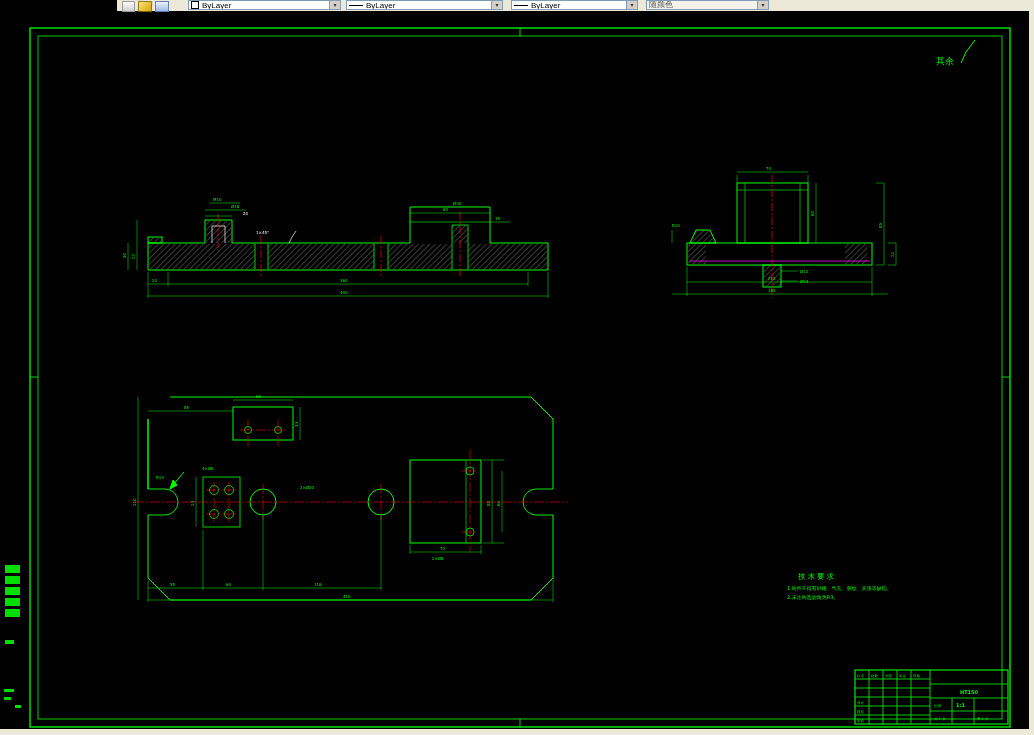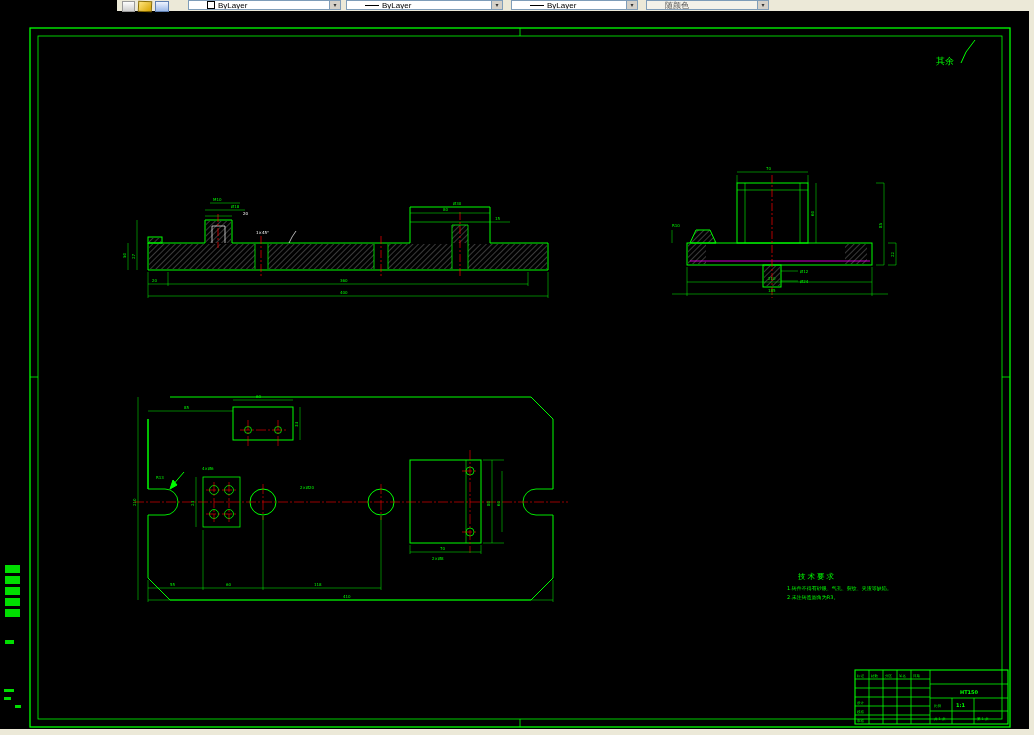--- a/index.html
+++ b/index.html
@@ -6,25 +6,25 @@
     font-family:"Liberation Sans","DejaVu Sans",sans-serif;}
   .app{position:relative;width:1034px;height:735px;background:#000;}
   
   .toolbar{position:absolute;top:0;left:0;width:1034px;height:11px;background:#ece9d8;z-index:5;}
   .tb-black{position:absolute;top:0;left:0;width:117px;height:11px;background:#000;}
   .tb-icon{position:absolute;top:1px;height:9px;}
   .i1{left:122px;width:11px;background:linear-gradient(#fdfdfd,#cfcfcf);border:1px solid #9a9a9a;}
   .i2{left:138px;width:12px;background:linear-gradient(135deg,#ffe680,#d8a400);border:1px solid #8a6d00;transform:rotate(3deg);}
   .i3{left:155px;width:12px;background:linear-gradient(#eef4ff,#9db9e8);border:1px solid #5f7fb0;}
   .combo{position:absolute;top:0px;height:10px;background:#fff;border:1px solid #7f9db9;
-    box-sizing:border-box;display:flex;align-items:center;font-size:8px;color:#000;padding-left:18px;overflow:hidden;}
+    box-sizing:border-box;display:flex;align-items:center;font-size:8px;color:#000;padding-left:2px;overflow:hidden;}
   .cb1{left:188px;width:153px;}
   .cb2{left:346px;width:157px;}
   .cb3{left:511px;width:127px;}
-  .cb4{left:646px;width:123px;color:#555;background:#f4f2ea;}
+  .cb4{left:646px;width:123px;color:#555;background:#f4f2ea;align-items:flex-end;}
   .cb-text{flex:1;white-space:nowrap;overflow:hidden;line-height:9px;}
   .cb-arrow{width:10px;height:100%;background:#d4d0c8;border-left:1px solid #7f9db9;
     font-size:6px;line-height:9px;text-align:center;color:#333;flex:0 0 auto;}
   .swatch{width:6px;height:6px;background:#fff;border:1px solid #000;margin-right:3px;flex:0 0 auto;}
   .ltglyph{width:14px;height:1px;background:#000;margin-right:3px;flex:0 0 auto;}
   
   .canvas{position:absolute;top:11px;left:0;width:1029px;height:618px;background:#000;}
   .canvas svg{display:block;}
   .edge-right{position:absolute;top:0;left:1029px;width:5px;height:735px;background:#ece9d8;z-index:6;}
   .edge-bottom{position:absolute;top:729px;left:0;width:1034px;height:6px;background:#ece9d8;z-index:6;}

